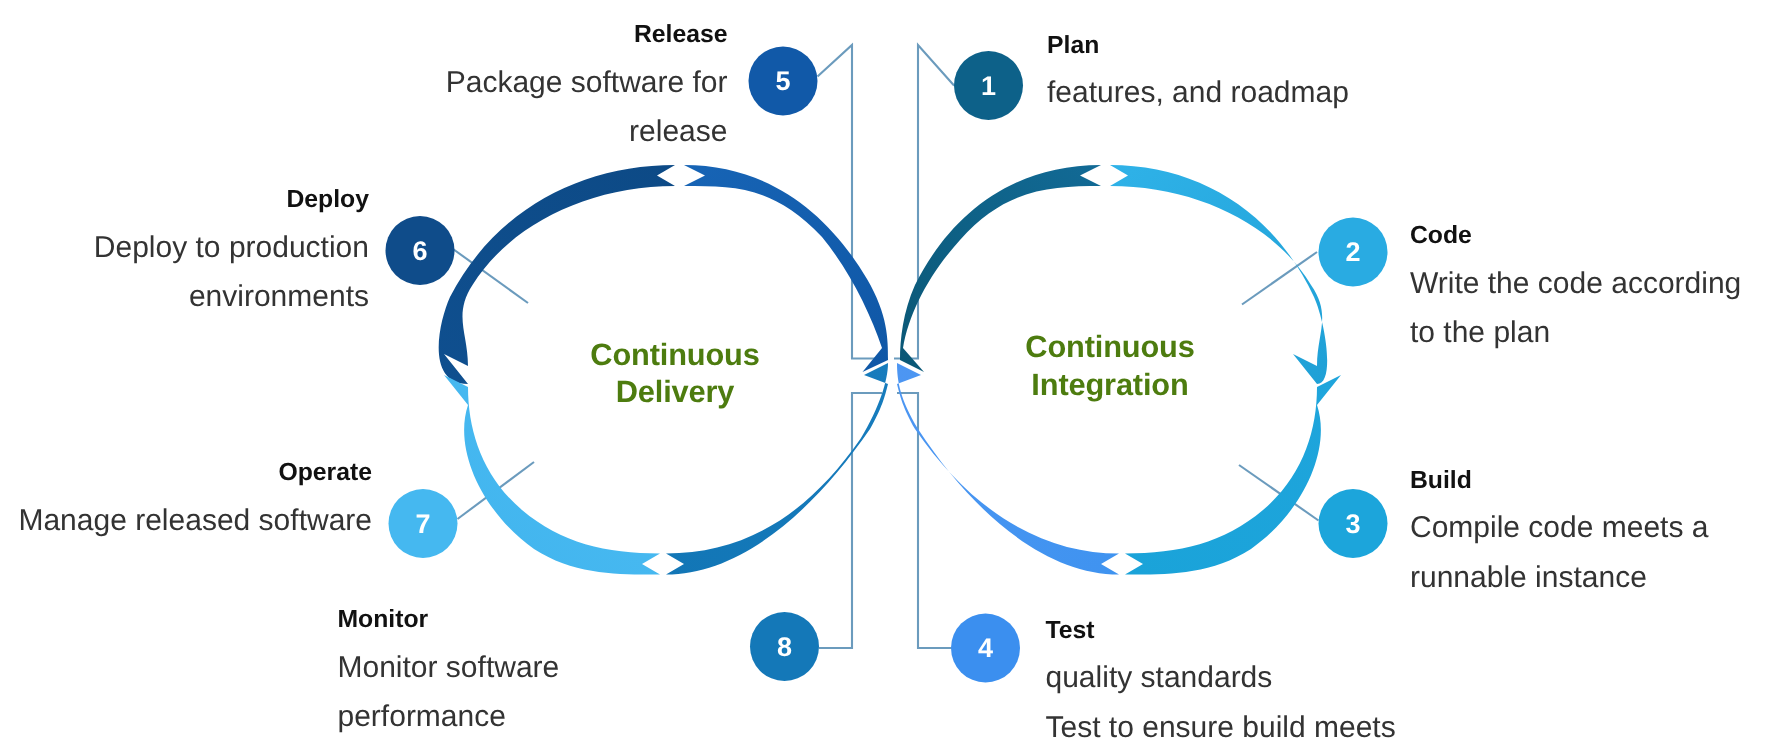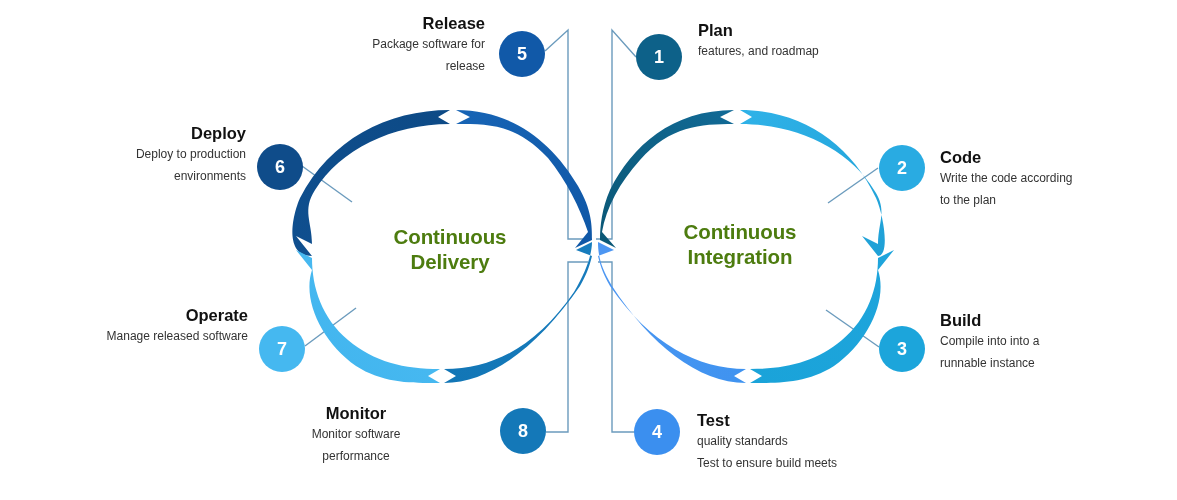--- a/index.html
+++ b/index.html
@@ -20,24 +20,24 @@
 
   .badge{
     position:absolute;border-radius:50%;
     display:flex;align-items:center;justify-content:center;
     color:#ffffff;font-weight:bold;font-size:18px;
     width:46px;height:46px;z-index:5;
   }
 
   .step{position:absolute;z-index:4;}
   .step .s-title{font-weight:bold;font-size:16.5px;color:#111111;line-height:20px;}
-  .step .s-desc{font-size:12px;color:#333333;line-height:21px;margin-top:1px;}
+  .step .s-desc{font-size:20px;color:#333333;line-height:21px;margin-top:12px;}
   .step.right{text-align:left;}
   .step.left{text-align:right;}
-  .step.center-under{text-align:center;}
+  .step.center-under{text-align:left;}
 </style>
 </head>
 <body>
 
 <div id="stage">
 
   <svg class="loop" viewBox="0 0 1177 500">
     <defs>
       <linearGradient id="g-plan" x1="0" y1="1" x2="1" y2="0">
         <stop offset="0" stop-color="#0a5775"></stop>
@@ -213,21 +213,21 @@
   </div>
 
   <div class="step right" id="step-text-2" style="left:940px;top:147px;width:245px;">
     <div class="s-title">Code</div>
     <div class="s-desc">Write the code according</div>
     <div class="s-desc">to the plan</div>
   </div>
 
   <div class="step right" id="step-text-3" style="left:940px;top:310px;width:235px;">
     <div class="s-title">Build</div>
-    <div class="s-desc">Compile into into a</div>
+    <div class="s-desc">Compile code meets a</div>
     <div class="s-desc">runnable instance</div>
   </div>
 
   <div class="step right" id="step-text-4" style="left:697px;top:410px;width:270px;">
     <div class="s-title">Test</div>
     <div class="s-desc">quality standards</div>
     <div class="s-desc">Test to ensure build meets</div>
   </div>
 
   <div class="step left" id="step-text-5" style="left:220px;top:13px;width:265px;">

